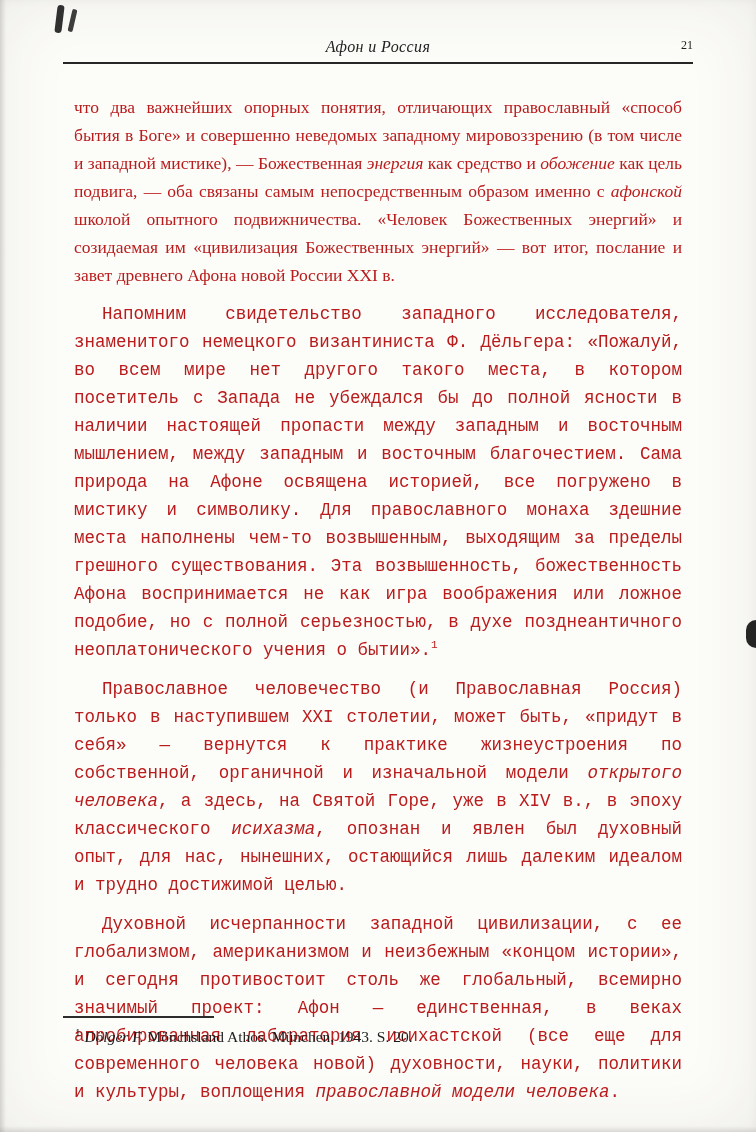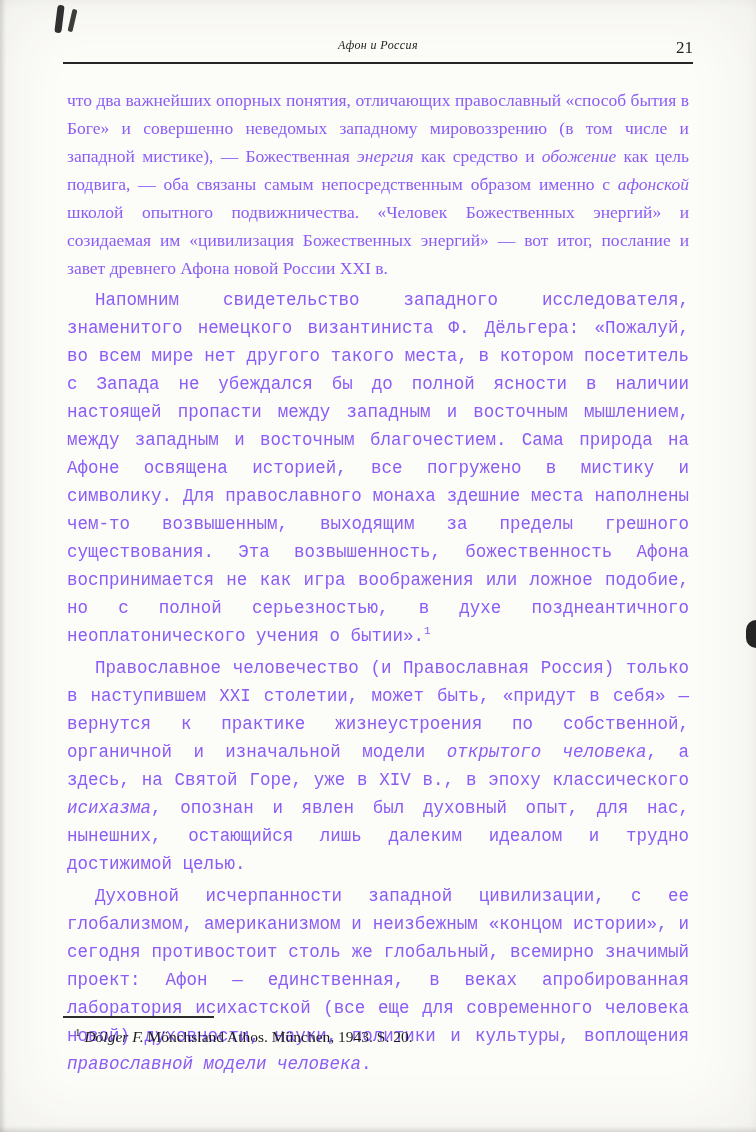--- a/index.html
+++ b/index.html
@@ -23,53 +23,53 @@
     position: absolute;
     top: 38px;
     left: 63px;
     width: 630px;
     height: 24px;
   }
   .head-title {
     display: block;
     text-align: center;
     font-style: italic;
-    font-size: 12px;
+    font-size: 16px;
     letter-spacing: 0.4px;
     color: #222;
   }
   .page-num {
     position: absolute;
     right: 0;
     top: 0;
-    font-size: 17px;
+    font-size: 12px;
     color: #1d1d1d;
   }
   .head-rule {
     position: absolute;
     top: 62px;
     left: 63px;
     width: 630px;
     height: 2px;
     background: #262626;
   }
 
   
   .body-text {
     position: absolute;
     top: 82px;
     left: 63px;
     width: 630px;
   }
   p.para {
-    margin: 4px;
+    margin: 11px;
     text-align: justify;
     font-size: 17.5px;
     line-height: 28px;
-    color: #8b5cf6;
+    color: #b91c1c;
   }
   p.para.indent { text-indent: 28px; font-family: Liberation Mono, monospace; }
   .it { font-style: italic; }
   sup.fn-ref {
     font-size: 11px;
     line-height: 0;
     vertical-align: super;
   }
 
   

